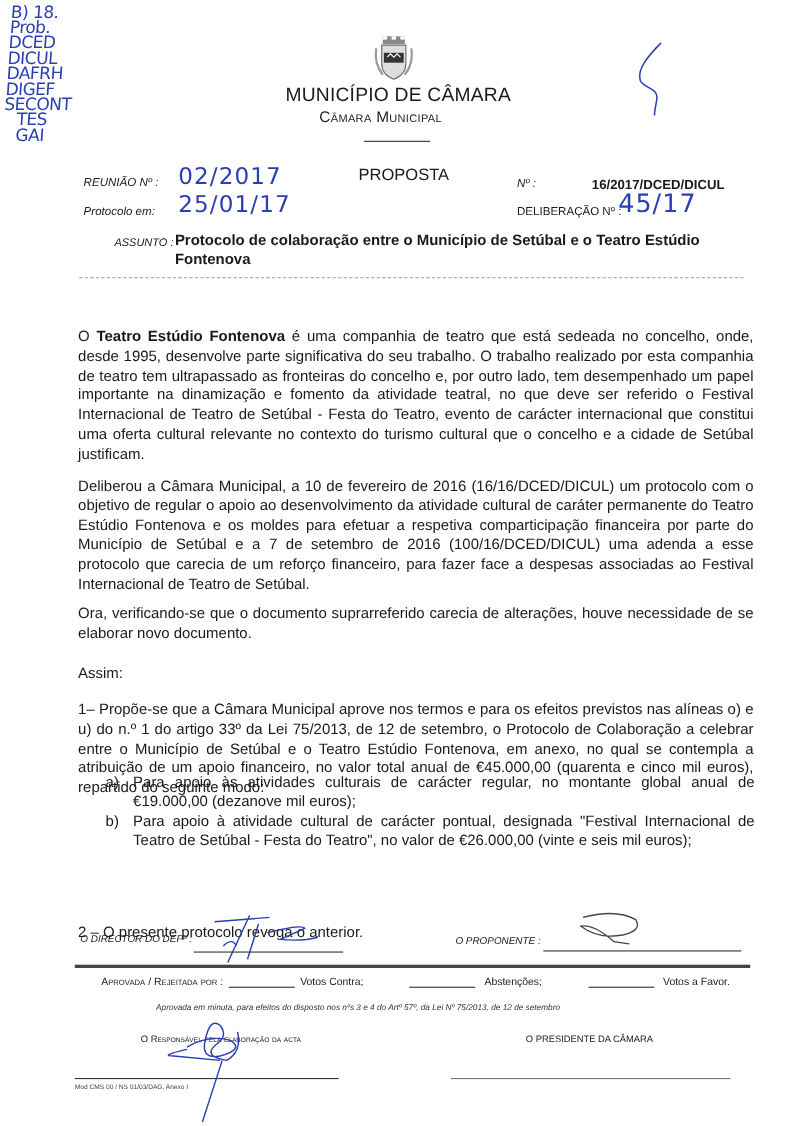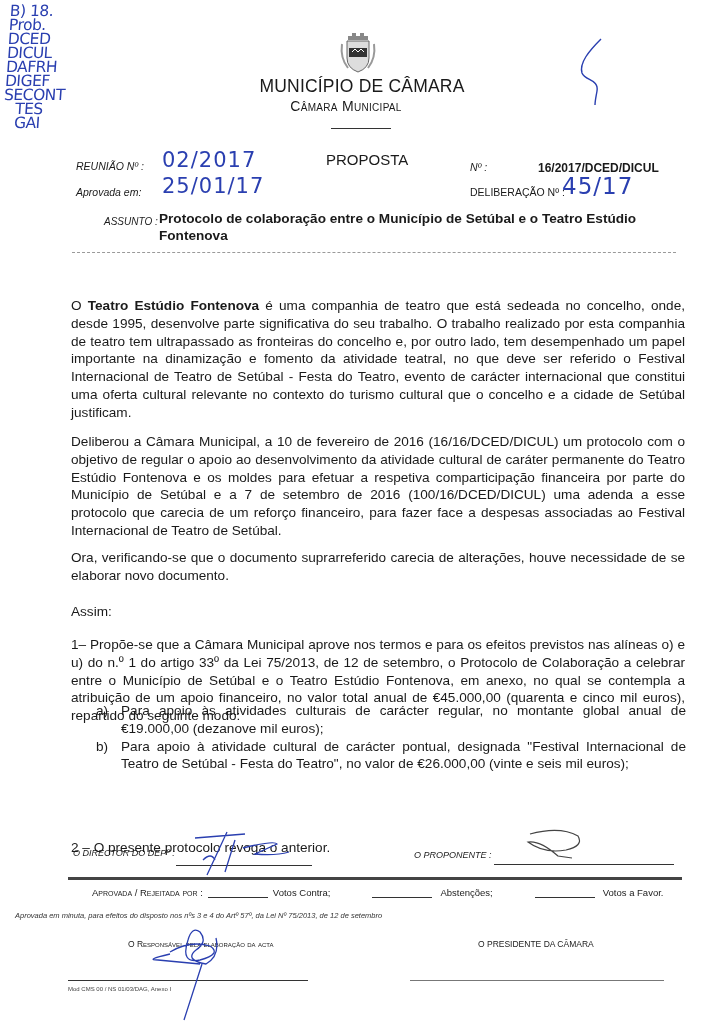--- a/index.html
+++ b/index.html
@@ -26,21 +26,21 @@
     .para { left: 71px; width: 614px; font-size: 13.6px; line-height: 17.8px; text-align: justify; margin-top: 34px; }
     .list { left: 96px; width: 590px; font-size: 13.6px; line-height: 17.8px; }
     .list-item { display: flex; text-align: justify; }
     .list-item .mk { width: 25px; flex: none; }
     .list-item .tx { flex: 1; }
     .sig-lbl { font-style: italic; font-size: 9px; }
     .line { height: 0; border-top: 1px solid #333; }
     .thick { left: 68px; top: 877px; width: 614px; height: 3px; background: #444; }
     .vote-row { left: 92px; top: 887px; font-size: 9.5px; display: flex; align-items: flex-end; white-space: nowrap; }
     .blank { display: inline-block; border-bottom: 1px solid #333; height: 10px; }
-    .minuto { left: 15px; width: 643px; top: 911px; text-align: left; font-style: italic; font-size: 7.5px; color: #333; }
+    .minuto { left: 4px; width: 643px; top: 911px; text-align: center; font-style: italic; font-size: 7.5px; color: #333; }
     .resp-lbl { left: 128px; top: 939px; font-size: 8.5px; font-variant: small-caps; }
     .pres-lbl { left: 478px; top: 939px; font-size: 8.5px; }
     .footer-mod { left: 68px; top: 986px; font-size: 6px; color: #444; }
     svg { overflow: visible; }
   </style>
 </head>
 <body>
 
 <div class="abs hand handnotes">
   <div>B) 18.</div>
@@ -73,21 +73,21 @@
 <div class="abs hdr-title">MUNICÍPIO DE CÂMARA</div>
 <div class="abs hdr-sub">Câmara Municipal</div>
 <div class="abs hdr-rule"></div>
 
 <div class="abs lbl-it" style="left:76px;top:160px">REUNIÃO Nº :</div>
 <div class="abs hand hand-big" style="left:162px;top:148px">02/2017</div>
 <div class="abs proposta">PROPOSTA</div>
 <div class="abs lbl-it" style="left:470px;top:161px">Nº :</div>
 <div class="abs num-val">16/2017/DCED/DICUL</div>
 
-<div class="abs lbl-it" style="left:76px;top:186px">Aprovada em:</div>
+<div class="abs lbl-it" style="left:76px;top:186px">Protocolo em:</div>
 <div class="abs hand hand-big" style="left:162px;top:174px">25/01/17</div>
 <div class="abs lbl-sc" style="left:470px;top:186px">DELIBERAÇÃO Nº :</div>
 <div class="abs hand hand-big" style="left:562px;top:173px;font-size:23px">45/17</div>
 
 <div class="abs assunto-lbl">ASSUNTO :</div>
 <div class="abs assunto-val">Protocolo de colaboração entre o Município de Setúbal e o Teatro Estúdio Fontenova</div>
 <div class="abs dash-rule"></div>
 
 <div class="abs para" style="top:263px"><span>O </span><b>Teatro Estúdio Fontenova</b><span> é uma companhia de teatro que está sedeada no concelho, onde, desde 1995, desenvolve parte significativa do seu trabalho. O trabalho realizado por esta companhia de teatro tem ultrapassado as fronteiras do concelho e, por outro lado, tem desempenhado um papel importante na dinamização e fomento da atividade teatral, no que deve ser referido o Festival Internacional de Teatro de Setúbal - Festa do Teatro, evento de carácter internacional que constitui uma oferta cultural relevante no contexto do turismo cultural que o concelho e a cidade de Setúbal justificam.</span></div>
 

